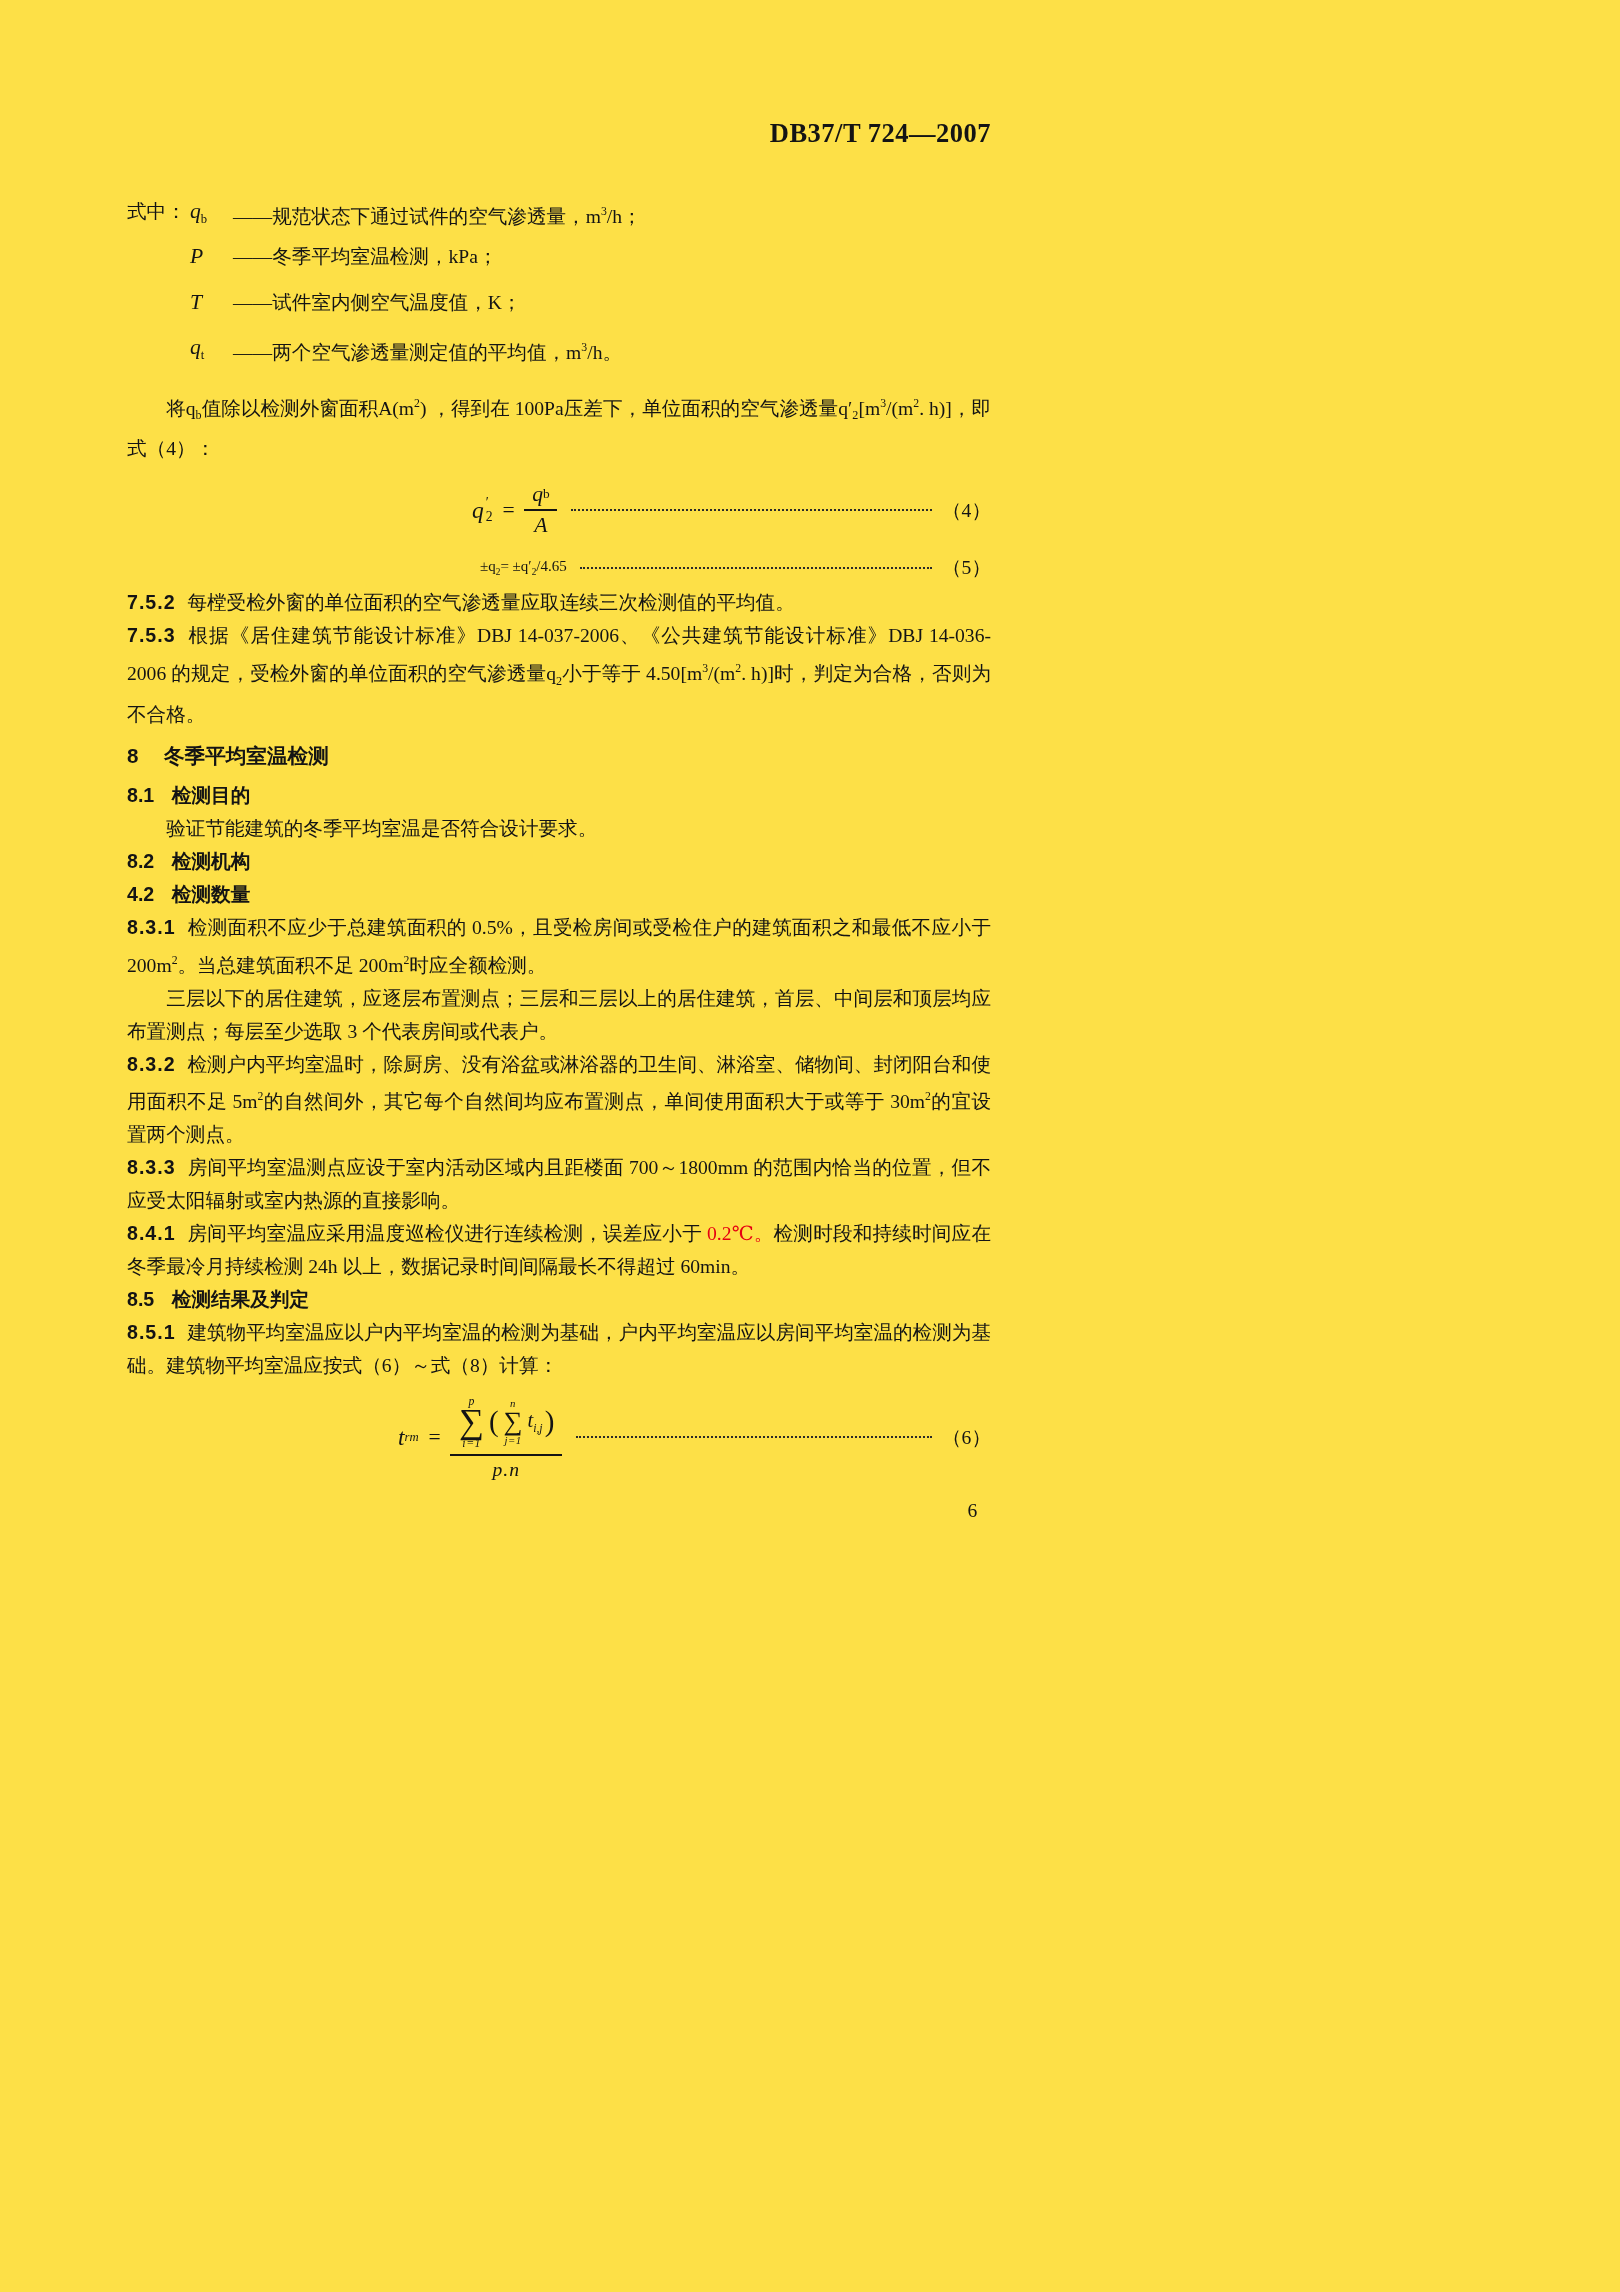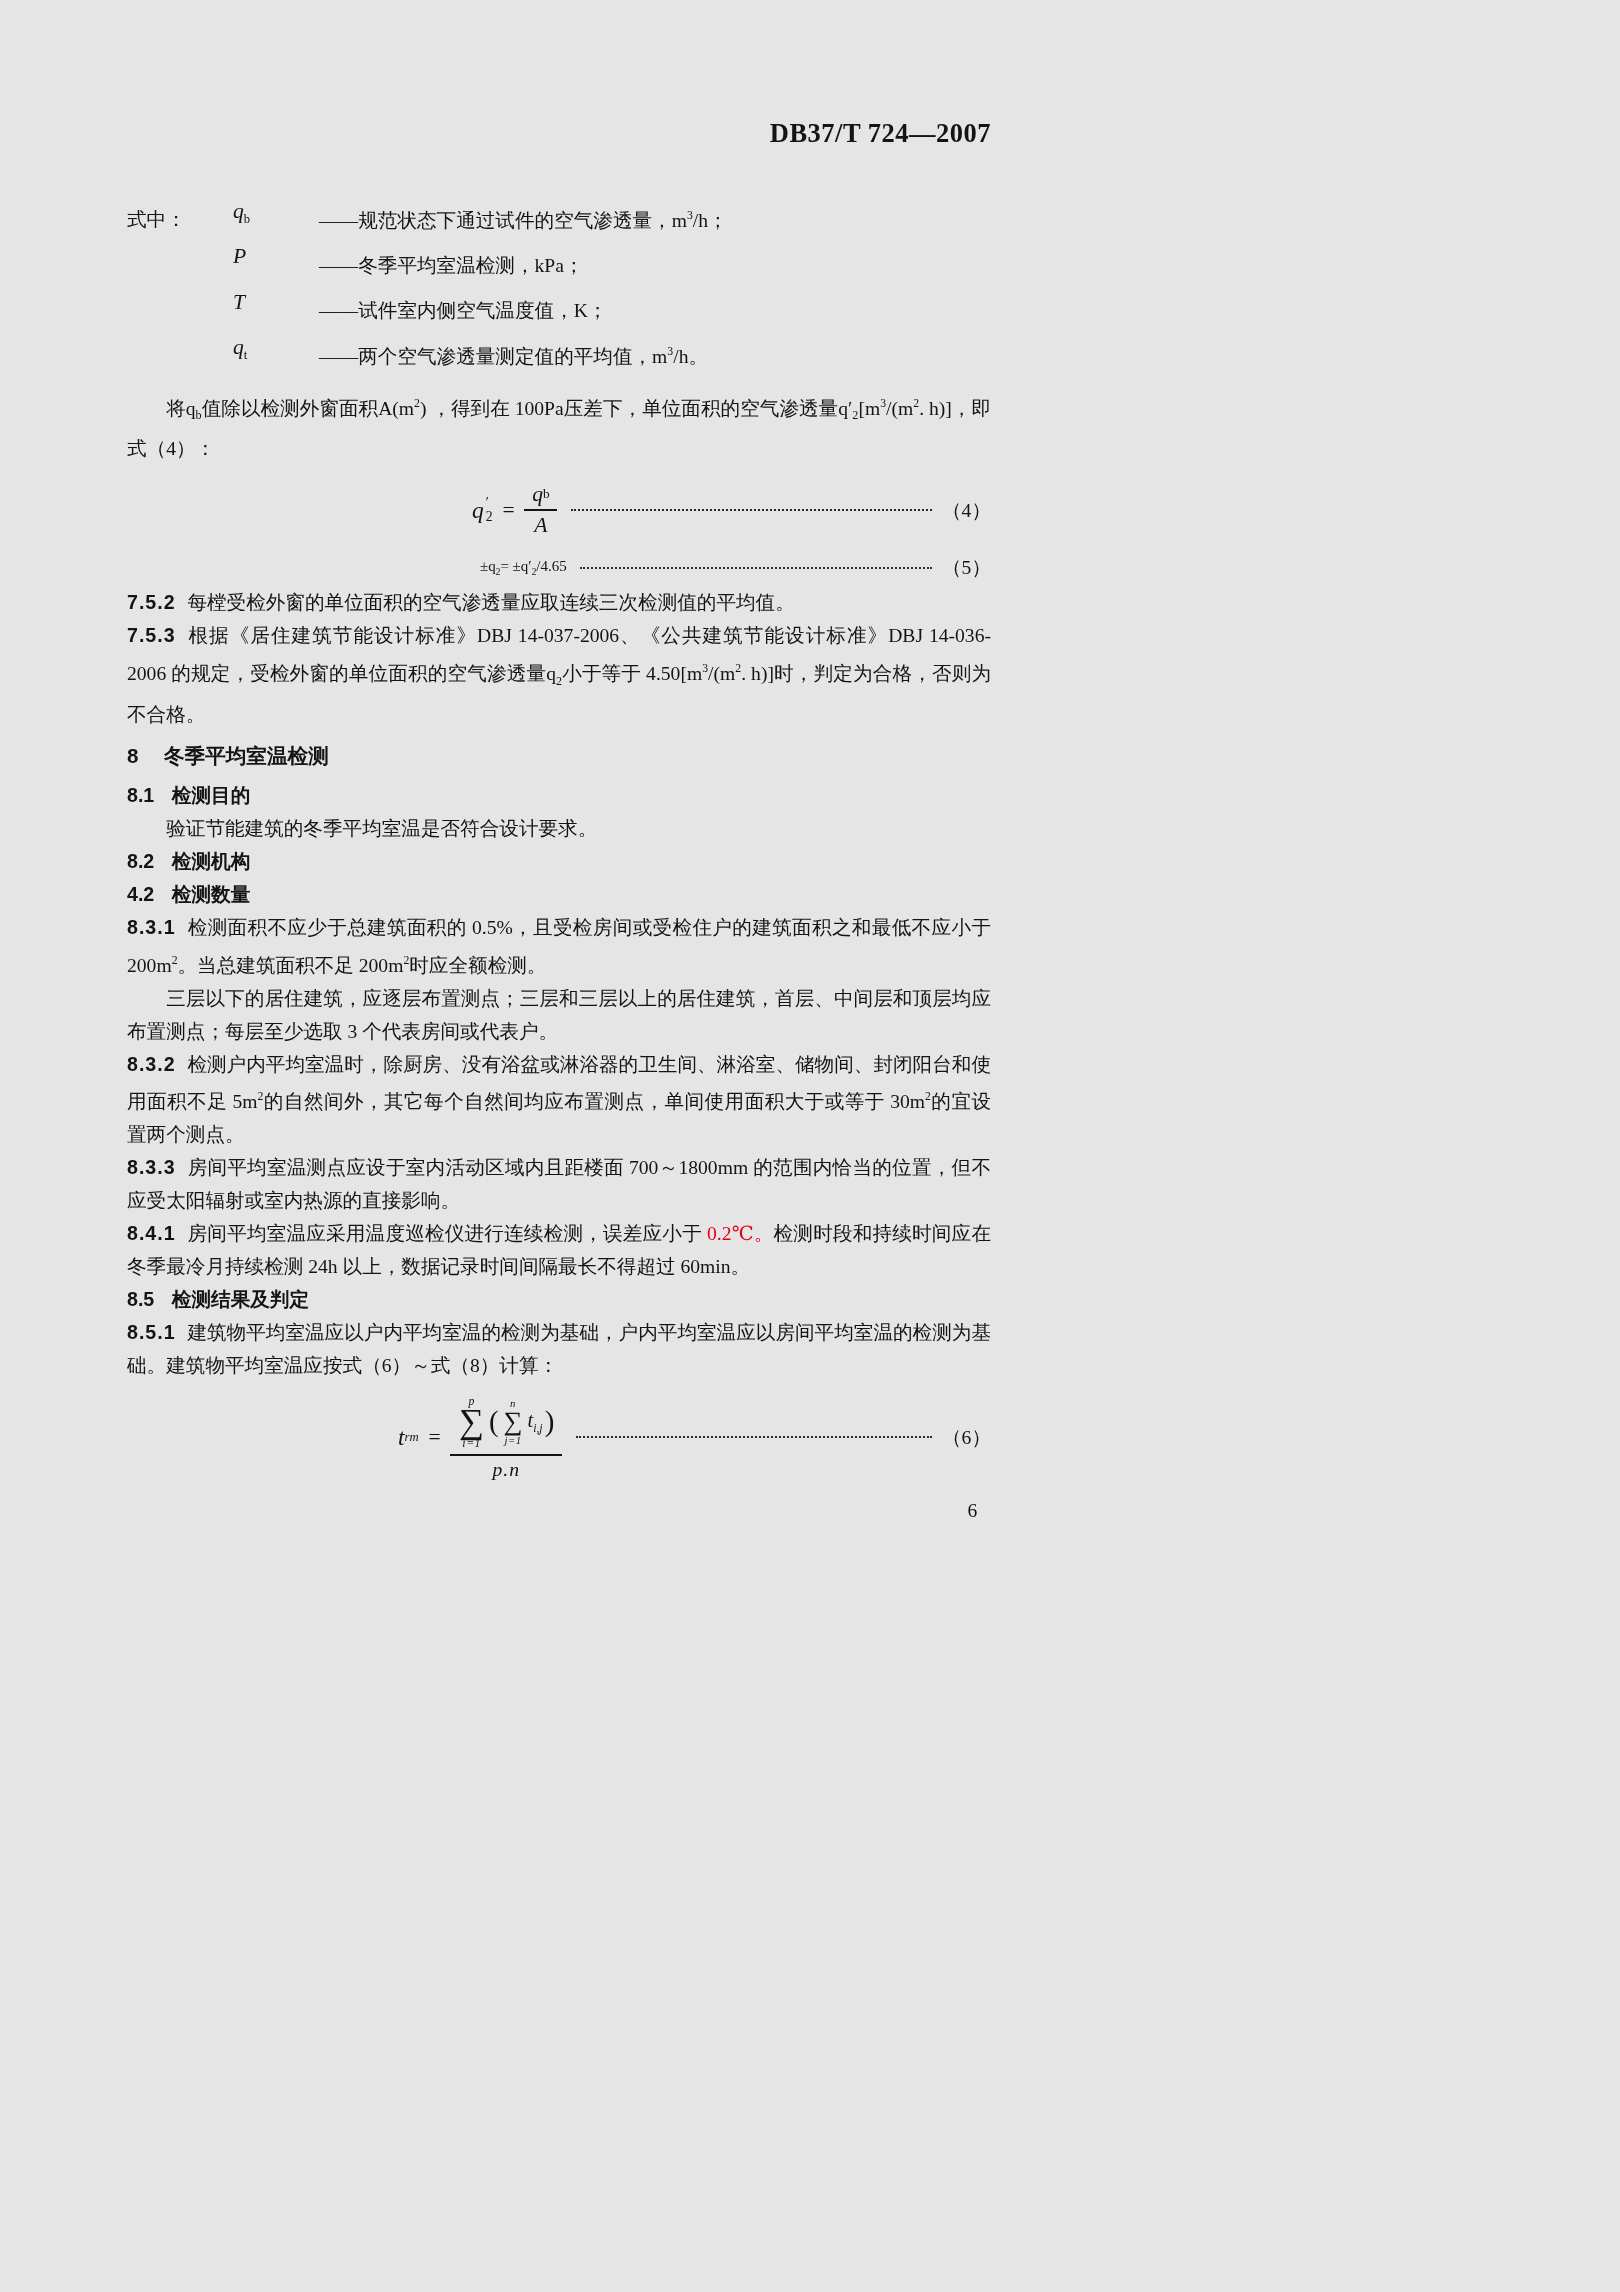--- a/index.html
+++ b/index.html
@@ -3,32 +3,32 @@
 <meta charset="utf-8">
 <title>DB37/T 724-2007 Page 6</title>
 <style>
   * { margin:0; padding:0; box-sizing:border-box; }
   html,body { background:#ffffff; }
   body {
     width:1620px; height:2293px;
     font-family:"Liberation Serif","DejaVu Serif",serif;
     color:#141414;
   }
-  .page { position:relative; width:1620px; height:2293px; background:#e5e5e5; overflow:hidden; }
+  .page { position:relative; width:1620px; height:2293px; background:#fde047; overflow:hidden; }
   .content { position:absolute; left:127px; top:0; width:864px; }
 
   .doc-header {
     margin-top:118px; text-align:right;
     font-weight:bold; font-size:26.5px; letter-spacing:0.5px;
     font-family:"Liberation Serif","DejaVu Serif",serif;
   }
 
   
   .where-block { margin-top:45px; }
-  .where-row { display:flex; align-items:flex-end; line-height:35px; font-size:19.6px;gap:43px; }
+  .where-row { display:flex; align-items:flex-start; line-height:35px; font-size:19.6px; }
   .where-row + .where-row { margin-top:2px; }
   .where-label { width:63px; flex:none; }
   .sym { width:43px; flex:none; font-size:21.6px; }
   .sym i, .mvar, .frac .den i { font-family:"Liberation Serif","DejaVu Serif",serif; font-style:italic; }
   .sym sub { font-size:12.7px; }
   .desc { flex:1; }
 
   .para { font-size:19.6px; line-height:33px; text-align:justify; }
   .para.indent { text-indent:2em; }
   sup { font-size:0.60em; }

